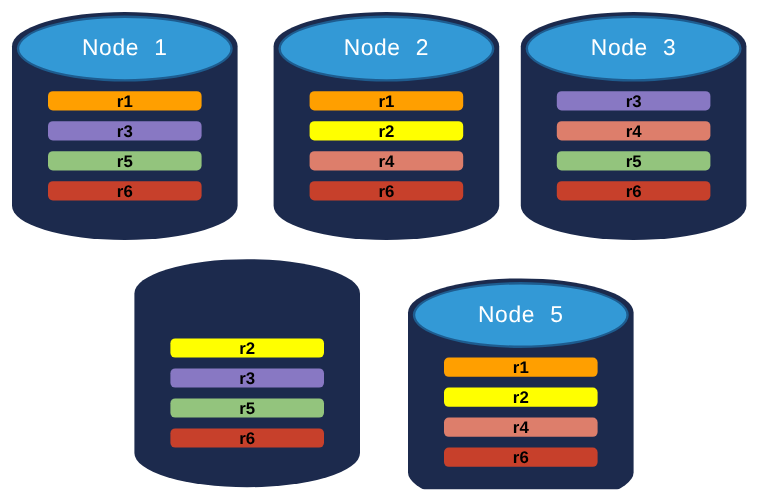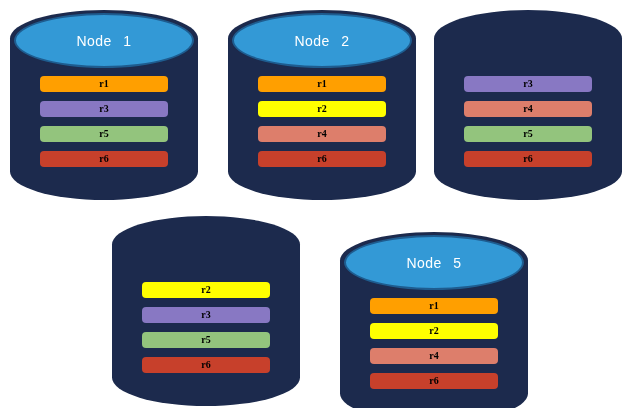--- a/index.html
+++ b/index.html
@@ -42,21 +42,21 @@
     box-sizing: border-box;
     background: #3399D6;
     border: 2px solid #1E5C8F;
     border-radius: 50%;
     display: flex;
     align-items: center;
     justify-content: center;
   }
   .cyl-label {
     color: #ffffff;
-    font-size: 14px;
+    font-size: 19px;
     font-weight: 400;
     word-spacing: 7px;
     letter-spacing: 0.5px;
     white-space: nowrap;
     text-align: center;
   }
   .replica-list {
     position: absolute;
     top: 66px;
     left: 30px;
@@ -64,25 +64,24 @@
     display: flex;
     flex-direction: column;
     gap: 9px;
   }
   .replica-bar {
     height: 16px;
     border-radius: 4px;
     display: flex;
     align-items: center;
     justify-content: center;
-    font-size: 10px;
+    font-size: 14px;
     font-weight: bold;
     color: #000000;
     line-height: 16px;
-    font-family: Liberation Serif, serif;
   }
 </style>
 </head>
 <body>
 
 <div class="canvas" id="canvas">
   <div class="cylinder">
     <div class="cyl-silhouette"></div>
     <div class="cyl-top">
       <span class="cyl-label">Node 1</span>
@@ -103,20 +102,23 @@
     <div class="replica-list">
         <div class="replica-bar" style="background: rgb(255, 159, 0);">r1</div>
         <div class="replica-bar" style="background: rgb(255, 255, 0);">r2</div>
         <div class="replica-bar" style="background: rgb(221, 126, 107);">r4</div>
         <div class="replica-bar" style="background: rgb(199, 64, 43);">r6</div>
       </div>
   </div>
 
   <div class="cylinder">
     <div class="cyl-silhouette"></div>
+    <div class="cyl-top">
+      <span class="cyl-label">Node 3</span>
+    </div>
     <div class="replica-list">
         <div class="replica-bar" style="background: rgb(136, 120, 195);">r3</div>
         <div class="replica-bar" style="background: rgb(221, 126, 107);">r4</div>
         <div class="replica-bar" style="background: rgb(147, 196, 125);">r5</div>
         <div class="replica-bar" style="background: rgb(199, 64, 43);">r6</div>
       </div>
   </div>
 
   <div class="cylinder">
     <div class="cyl-silhouette"></div>

